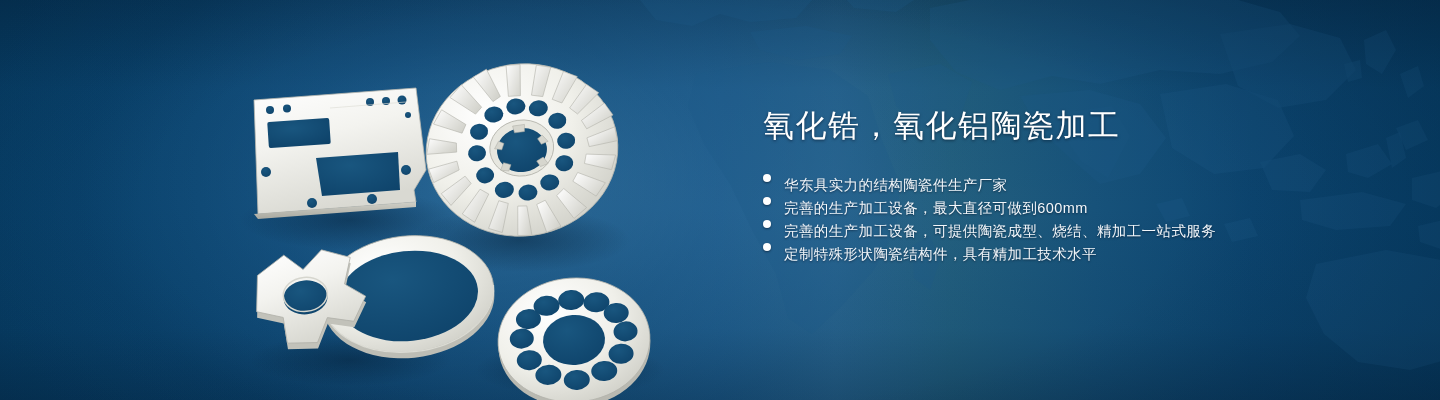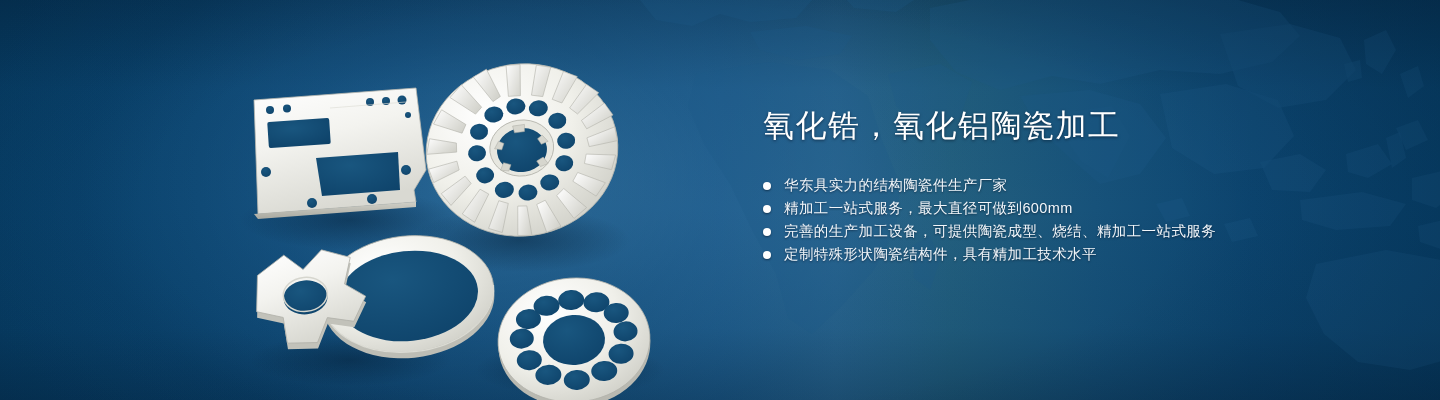--- a/index.html
+++ b/index.html
@@ -94,21 +94,20 @@
     font-weight:400;
     white-space:nowrap;
     text-shadow:0 1px 3px rgba(0,10,25,0.55);
   }
   .bullets {
     list-style:none;
     margin-top:28px;
   }
   .bullet {
     display:flex;
-    align-items:center;
     height:23px;
     margin-bottom:0px;
   }
   .dot {
     width:8px; height:8px;
     border-radius:50%;
     background:#ffffff;
     flex:0 0 auto;
     margin-right:13px;
     box-shadow:0 1px 2px rgba(0,12,28,0.5);
@@ -327,21 +326,21 @@
 
   <div class="copy">
     <div class="headline">氧化锆，氧化铝陶瓷加工</div>
     <ul class="bullets">
       <li class="bullet">
         <span class="dot"></span>
         <span class="bullet-text">华东具实力的结构陶瓷件生产厂家</span>
       </li>
       <li class="bullet">
         <span class="dot"></span>
-        <span class="bullet-text">精加工一站式服务，最大直径可做到600mm</span>
+        <span class="bullet-text">完善的生产加工设备，最大直径可做到600mm</span>
       </li>
       <li class="bullet">
         <span class="dot"></span>
         <span class="bullet-text">完善的生产加工设备，可提供陶瓷成型、烧结、精加工一站式服务</span>
       </li>
       <li class="bullet">
         <span class="dot"></span>
         <span class="bullet-text">定制特殊形状陶瓷结构件，具有精加工技术水平</span>
       </li>
     </ul>

